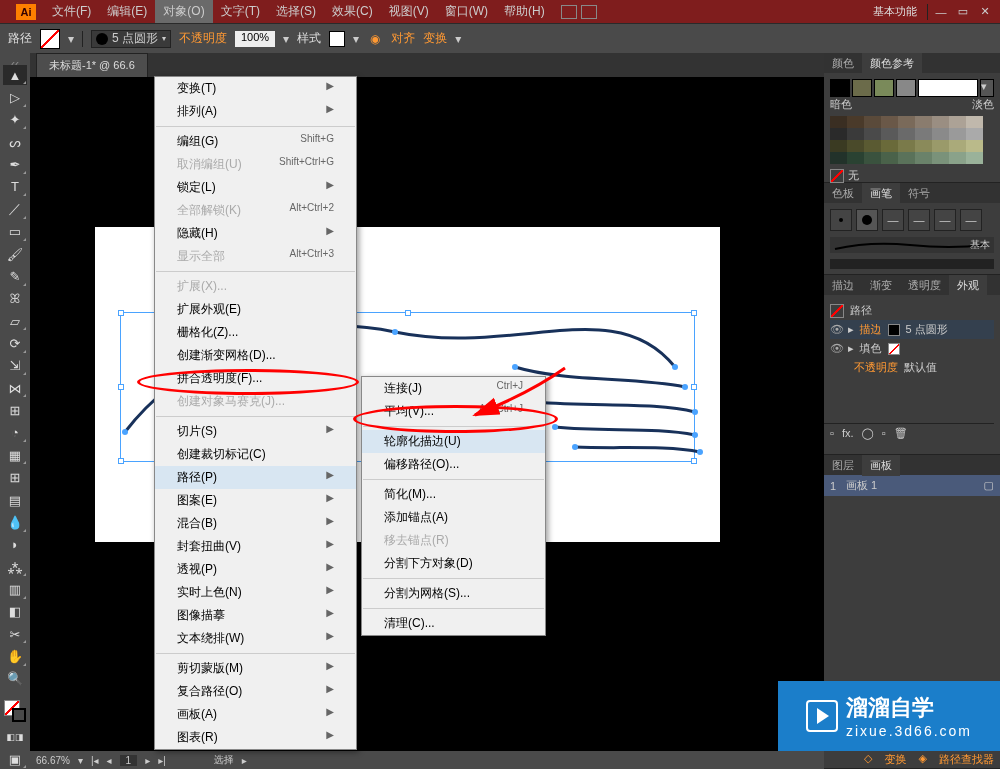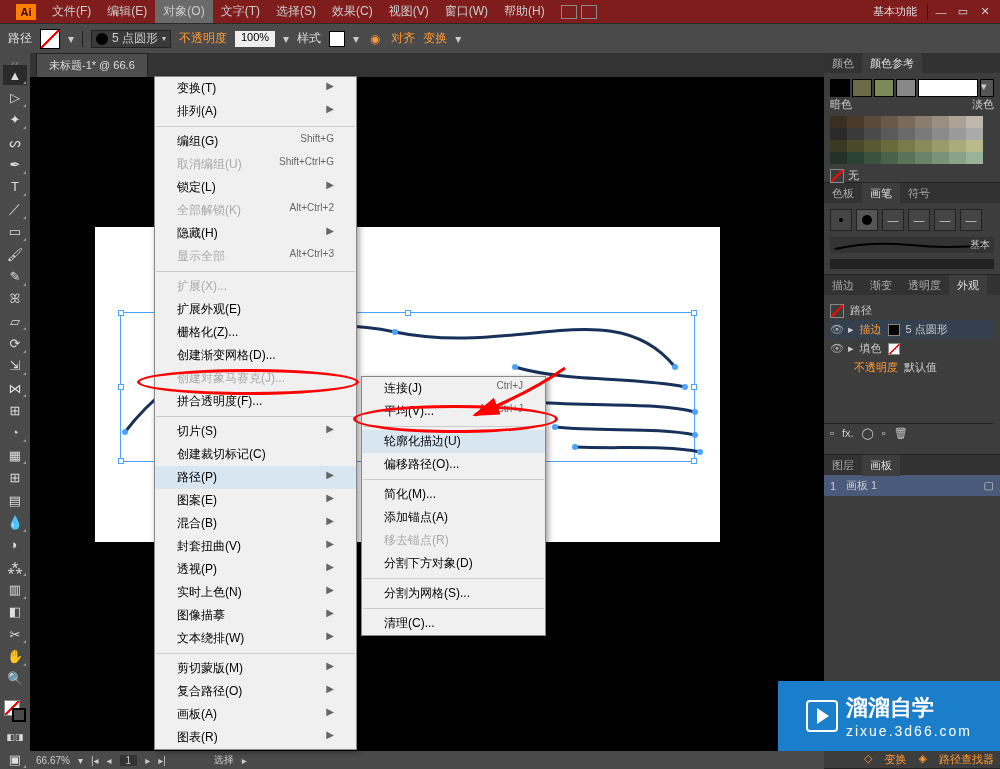--- a/index.html
+++ b/index.html
@@ -407,26 +407,26 @@
           <span class="sub"></span>
         </div>
         <div class="row">
           <span>栅格化(Z)...</span>
           <span class="sub"></span>
         </div>
         <div class="row">
           <span>创建渐变网格(D)...</span>
           <span class="sub"></span>
         </div>
+        <div class="row">
+          <span>拼合透明度(F)...</span>
+          <span class="sub"></span>
+        </div>
         <div class="row disabled">
           <span>创建对象马赛克(J)...</span>
-          <span class="sub"></span>
-        </div>
-        <div class="row">
-          <span>拼合透明度(F)...</span>
           <span class="sub"></span>
         </div>
         <hr>
         <div class="row">
           <span>切片(S)</span>
           <span class="sub">▶</span>
         </div>
         <div class="row">
           <span>创建裁切标记(C)</span>
           <span class="sub"></span>

